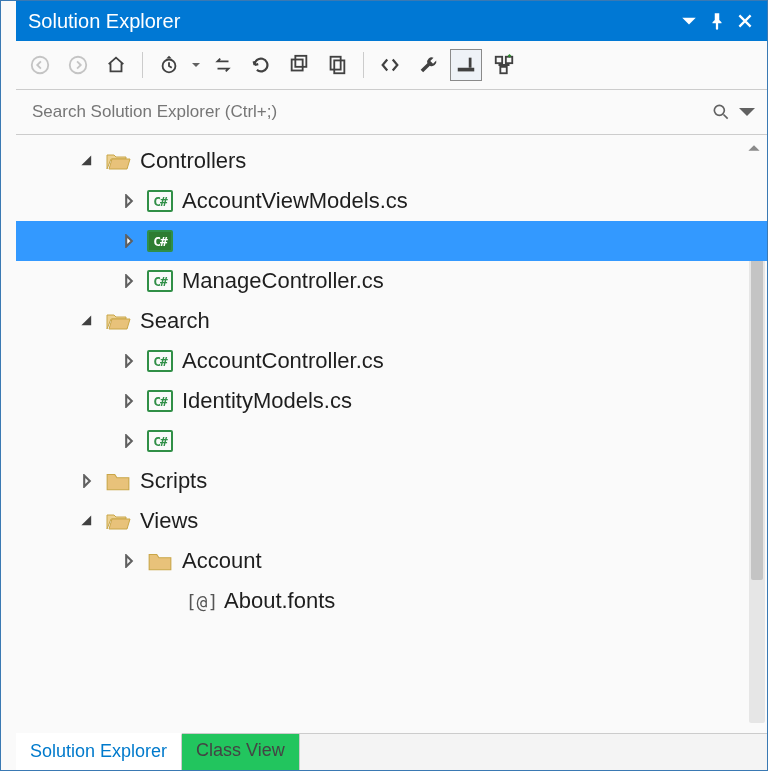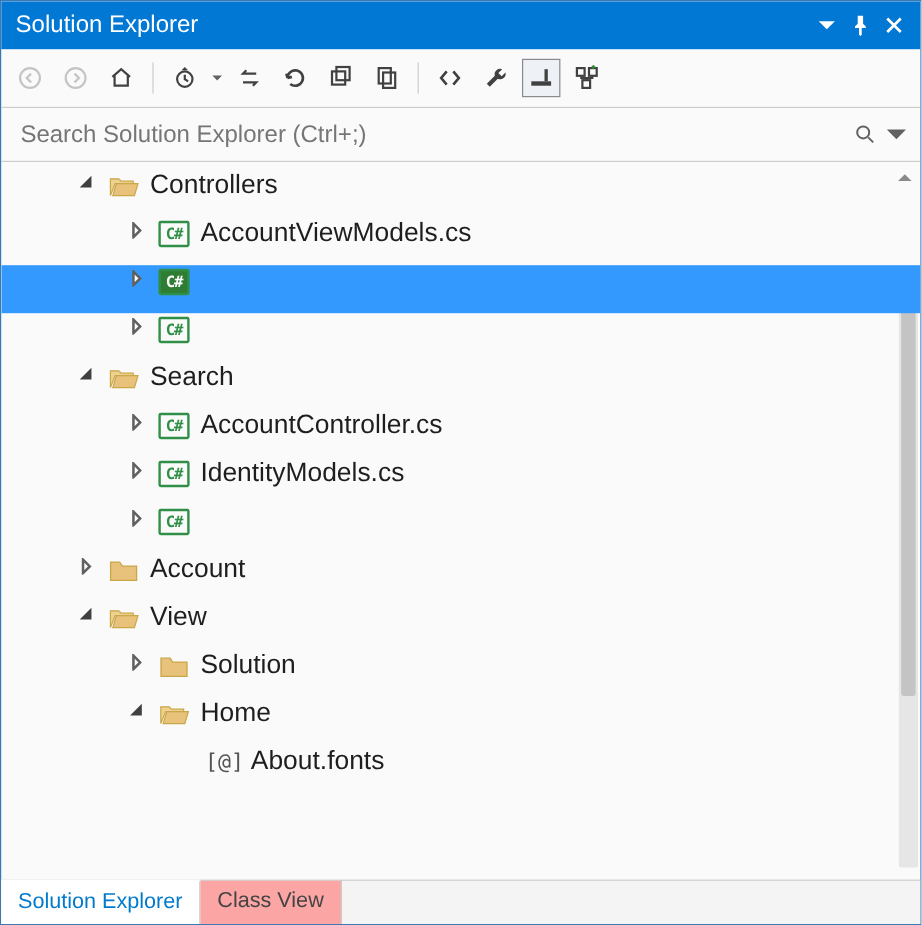--- a/index.html
+++ b/index.html
@@ -24,20 +24,21 @@
     color:var(--text);
     background:#eee;
   }
   .win{
     width:768px;height:771px;
     border:1px solid #3a79b3;
     box-sizing:border-box;
     display:flex;flex-direction:column;
     background:var(--panel-bg);
     overflow:hidden;
+    padding-left:15px;
   }
   
   .titlebar{
     background:var(--title-blue);
     color:var(--title-text);
     display:flex;align-items:center;
     height:40px;
     padding:0 8px 0 12px;
     font-size:20px;
   }
@@ -76,38 +77,38 @@
   .searchrow{
     display:flex;align-items:center;
     height:44px;
     padding:0 10px 0 14px;
     border-bottom:1px solid var(--border);
     font-size:20px;
   }
   .searchrow input{
     flex:1;
     border:none;outline:none;background:transparent;
-    font-size:20px;color:var(--text);
+    font-size:17px;color:var(--text);
   }
   .searchrow input::placeholder{color:#767676;}
   .search-ico{display:flex;align-items:center;color:var(--icon);gap:6px;}
   .search-ico svg{width:20px;height:20px;}
   
   .treewrap{
     flex:1;
     position:relative;
     overflow:hidden;
   }
   .tree{
     position:absolute;inset:0;
     overflow:hidden;
     padding:6px 0;
   }
   .row{
-    display:flex;align-items:flex-start;
+    display:flex;align-items:center;
     height:40px;
     padding-right:10px;
     white-space:nowrap;
     font-size:22px;
   }
   .row .indent{flex:0 0 auto;}
   .row .exp{
     width:22px;height:22px;
     flex:0 0 auto;
     display:flex;align-items:center;justify-content:center;
@@ -159,21 +160,21 @@
   .tabs{
     display:flex;
     border-top:1px solid var(--border);
     background:#f4f4f4;
     font-size:18px;
   }
   .tab{
     padding:6px 14px 8px;
     border-right:1px solid var(--border);
     color:#444;
-    background:#fca5a5;
+    background:#22c55e;
   }
   .tab.active{
     color:var(--vs-blue);
     background:#fff;
     border-top:2px solid transparent;
     margin-top:-1px;
   }
 </style>
 </head>
 <body>
@@ -344,20 +345,21 @@
         <div class="row">
           <span class="indent" style="width: 102px;"></span>
           <span class="exp">
             <svg viewBox="0 0 10 10">
               <path fill="none" stroke="#606060" stroke-width="1.5" d="M3 1 L7 5 L3 9 Z"></path>
             </svg>
           </span>
           <span class="ico">
             <span class="csbox">C#</span>
           </span>
+          <span class="label">ManageController.cs</span>
         </div>
         <div class="row">
           <span class="indent" style="width: 60px;"></span>
           <span class="exp">
             <svg viewBox="0 0 10 10">
               <path fill="#404040" d="M1 8 L8 8 L8 1 Z"></path>
             </svg>
           </span>
           <span class="ico">
             <svg viewBox="0 0 26 20">
@@ -407,65 +409,50 @@
           <span class="exp">
             <svg viewBox="0 0 10 10">
               <path fill="none" stroke="#606060" stroke-width="1.5" d="M3 1 L7 5 L3 9 Z"></path>
             </svg>
           </span>
           <span class="ico">
             <svg viewBox="0 0 24 20">
               <path fill="#e8c27a" stroke="#c9a648" stroke-width="1" d="M2 4h7l2 3h11v11H2z"></path>
             </svg>
           </span>
-          <span class="label">Account</span>
+          <span class="label">Scripts</span>
         </div>
         <div class="row">
           <span class="indent" style="width: 60px;"></span>
           <span class="exp">
             <svg viewBox="0 0 10 10">
               <path fill="#404040" d="M1 8 L8 8 L8 1 Z"></path>
             </svg>
           </span>
           <span class="ico">
             <svg viewBox="0 0 26 20">
               <path fill="#edd191" stroke="#c9a648" d="M2 4h7l2 2h10v2H6l-4 10z"></path>
               <path fill="#e8c27a" stroke="#c9a648" d="M4 18L7 8h18l-3 10z"></path>
             </svg>
           </span>
-          <span class="label">View</span>
+          <span class="label">Views</span>
         </div>
         <div class="row">
           <span class="indent" style="width: 102px;"></span>
           <span class="exp">
             <svg viewBox="0 0 10 10">
               <path fill="none" stroke="#606060" stroke-width="1.5" d="M3 1 L7 5 L3 9 Z"></path>
             </svg>
           </span>
           <span class="ico">
             <svg viewBox="0 0 24 20">
               <path fill="#e8c27a" stroke="#c9a648" stroke-width="1" d="M2 4h7l2 3h11v11H2z"></path>
             </svg>
           </span>
-          <span class="label">Solution</span>
-        </div>
-        <div class="row">
-          <span class="indent" style="width: 102px;"></span>
-          <span class="exp">
-            <svg viewBox="0 0 10 10">
-              <path fill="#404040" d="M1 8 L8 8 L8 1 Z"></path>
-            </svg>
-          </span>
-          <span class="ico">
-            <svg viewBox="0 0 26 20">
-              <path fill="#edd191" stroke="#c9a648" d="M2 4h7l2 2h10v2H6l-4 10z"></path>
-              <path fill="#e8c27a" stroke="#c9a648" d="M4 18L7 8h18l-3 10z"></path>
-            </svg>
-          </span>
-          <span class="label">Home</span>
+          <span class="label">Account</span>
         </div>
         <div class="row">
           <span class="indent" style="width: 144px;"></span>
           <span class="exp"></span>
           <span class="ico">
             <span class="razor">[@]</span>
           </span>
           <span class="label">About.fonts</span>
         </div>
       </div>

